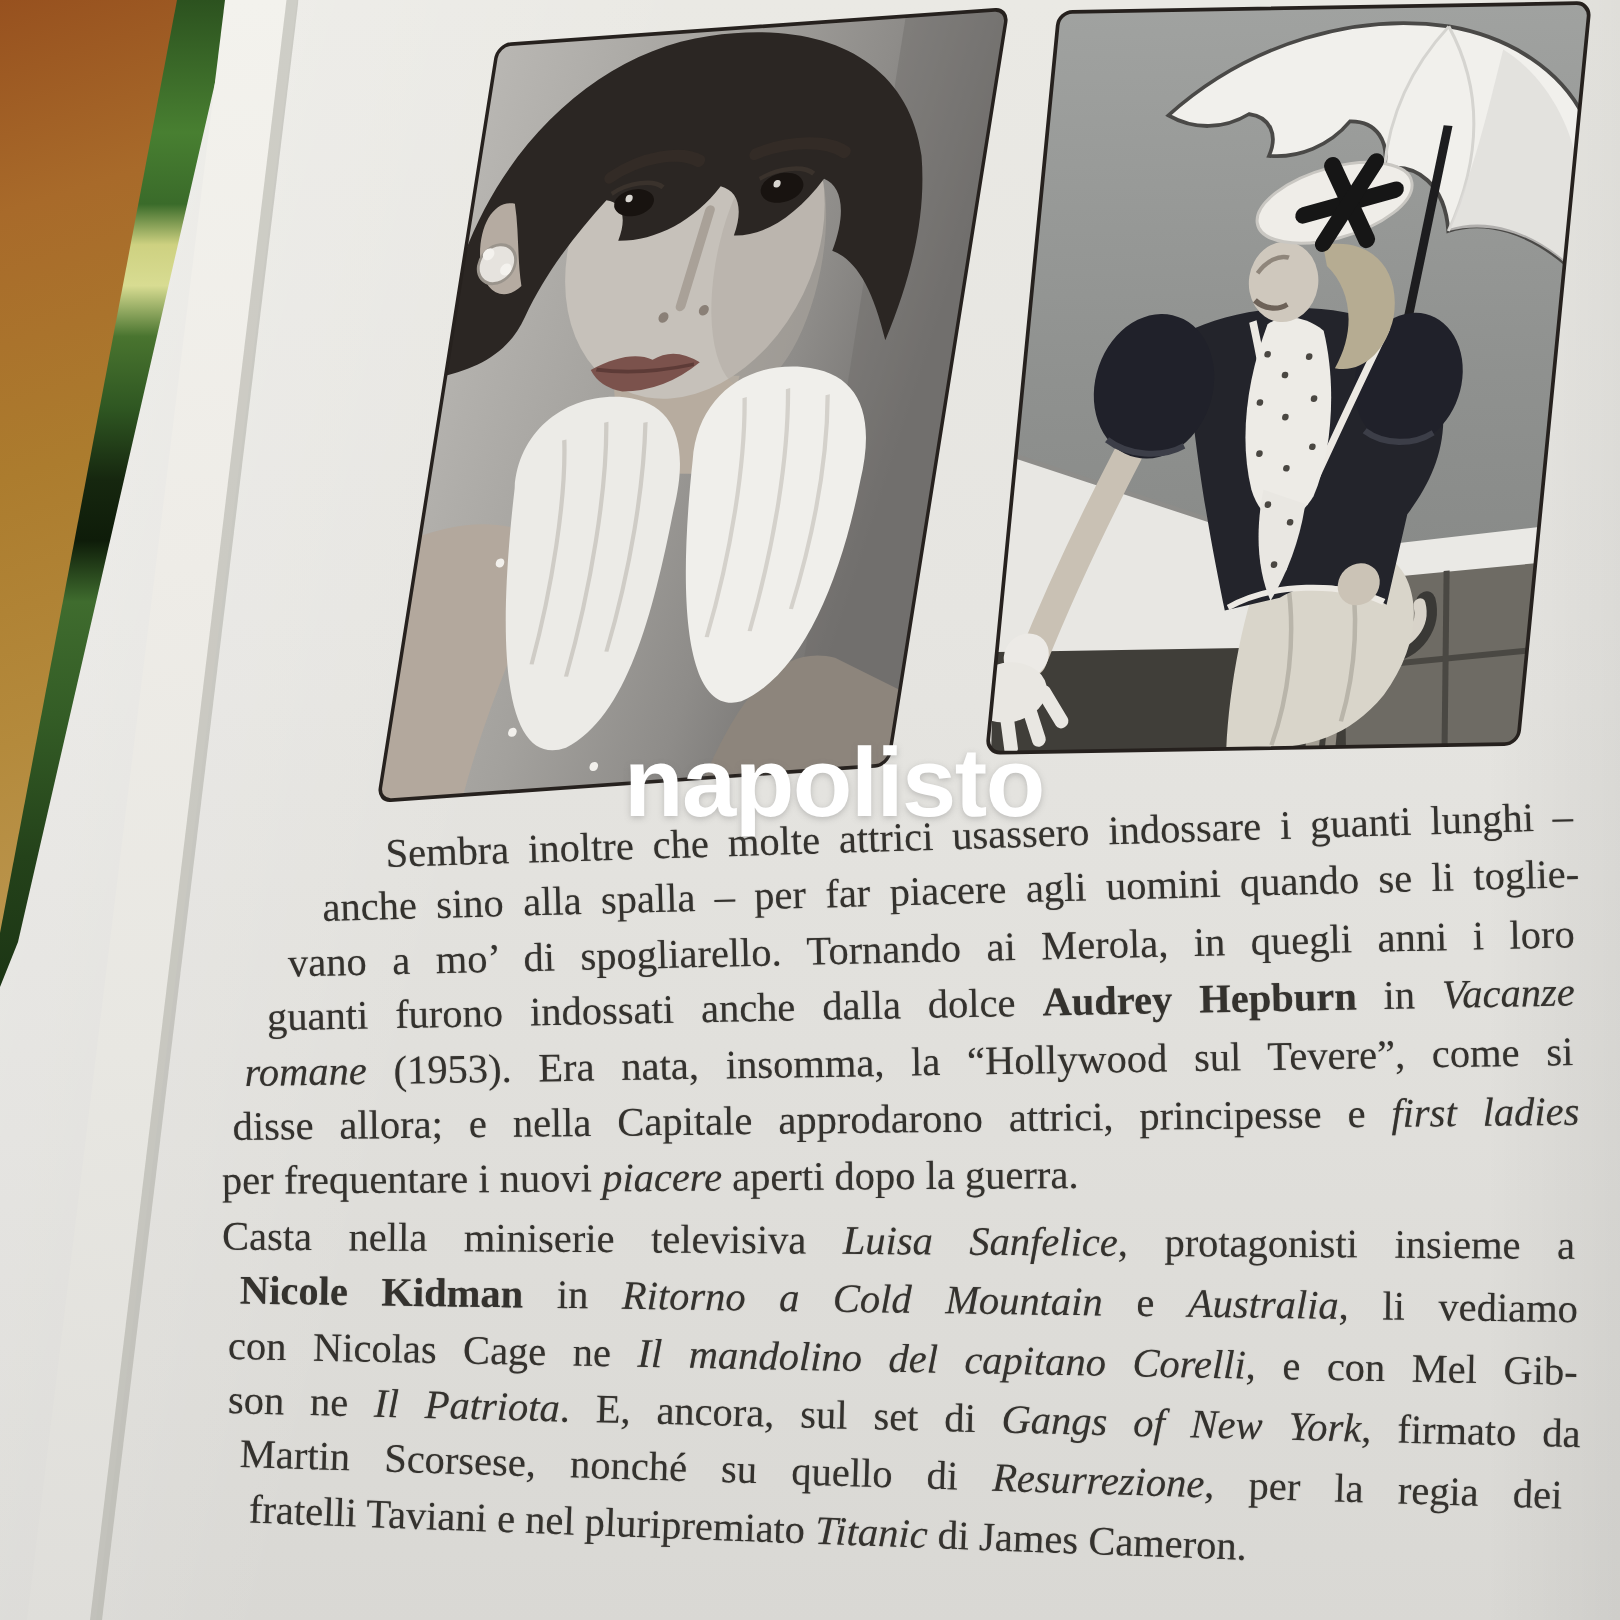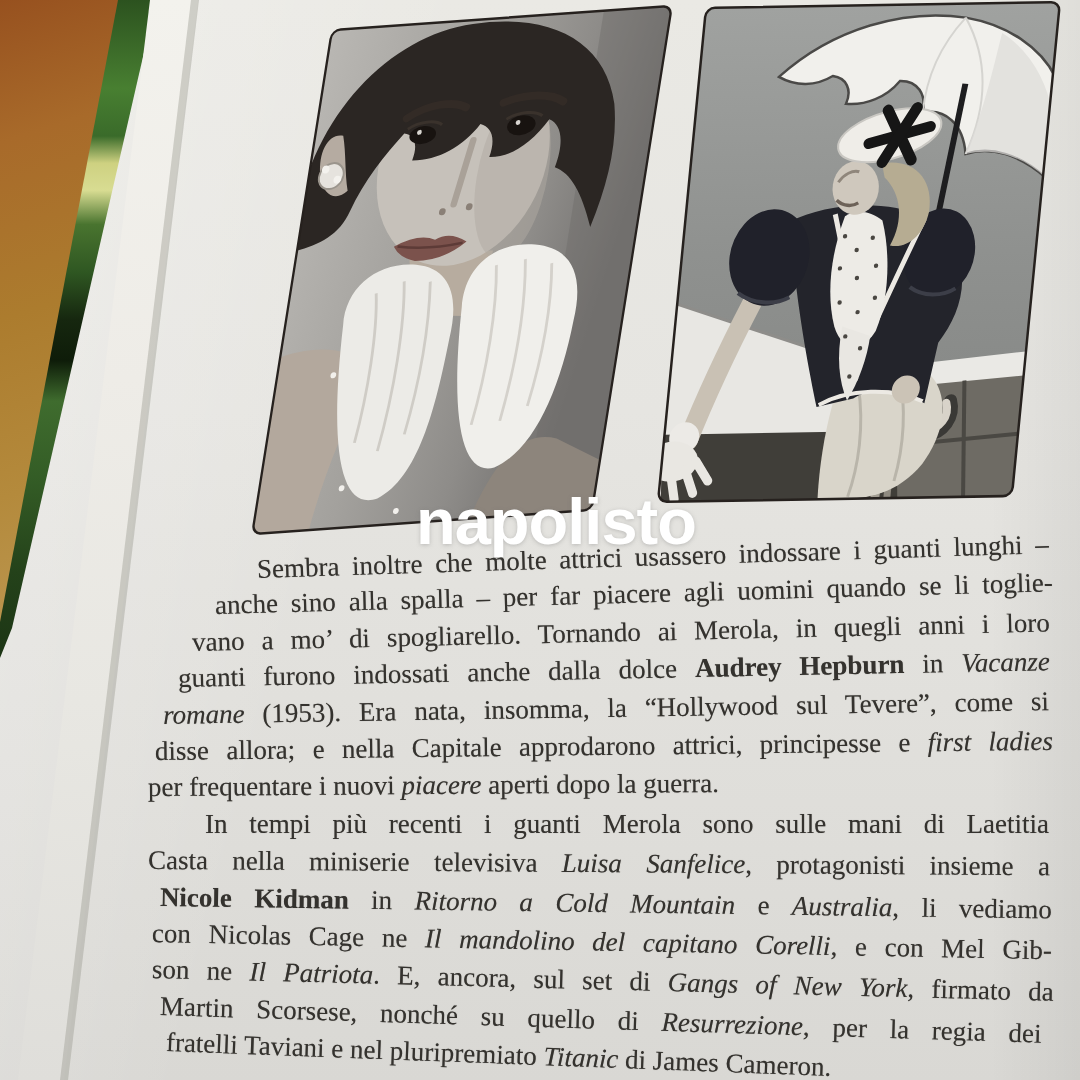--- a/index.html
+++ b/index.html
@@ -225,21 +225,20 @@
   <div class="watermark">napolisto</div>
 
   <div class="text-block">
     <div class="line l1 j"><span class="run-n">Sembra inoltre che molte attrici usassero indossare i guanti lunghi –</span></div>
     <div class="line l2 j"><span class="run-n">anche sino alla spalla – per far piacere agli uomini quando se li toglie-</span></div>
     <div class="line l3 j"><span class="run-n">vano a mo’ di spogliarello. Tornando ai Merola, in quegli anni i loro</span></div>
     <div class="line l4 j"><span class="run-n">guanti furono indossati anche dalla dolce </span><span class="run-b">Audrey Hepburn</span><span class="run-n"> in </span><span class="run-i">Vacanze</span></div>
     <div class="line l5 j"><span class="run-i">romane</span><span class="run-n"> (1953). Era nata, insomma, la “Hollywood sul Tevere”, come si</span></div>
     <div class="line l6 j"><span class="run-n">disse allora; e nella Capitale approdarono attrici, principesse e </span><span class="run-i">first ladies</span></div>
     <div class="line l7"><span class="run-n">per frequentare i nuovi </span><span class="run-i">piacere</span><span class="run-n"> aperti dopo la guerra.</span></div>
-    <div class="line l8 j"><span class="run-n">In tempi più recenti i guanti Merola sono sulle mani di Laetitia</span></div>
     <div class="line l9 j"><span class="run-n">Casta nella miniserie televisiva </span><span class="run-i">Luisa Sanfelice</span><span class="run-n">, protagonisti insieme a</span></div>
     <div class="line l10 j"><span class="run-b">Nicole Kidman</span><span class="run-n"> in </span><span class="run-i">Ritorno a Cold Mountain</span><span class="run-n"> e </span><span class="run-i">Australia</span><span class="run-n">, li vediamo</span></div>
     <div class="line l11 j"><span class="run-n">con Nicolas Cage ne </span><span class="run-i">Il mandolino del capitano Corelli</span><span class="run-n">, e con Mel Gib-</span></div>
     <div class="line l12 j"><span class="run-n">son ne </span><span class="run-i">Il Patriota</span><span class="run-n">. E, ancora, sul set di </span><span class="run-i">Gangs of New York</span><span class="run-n">, firmato da</span></div>
     <div class="line l13 j"><span class="run-n">Martin Scorsese, nonché su quello di </span><span class="run-i">Resurrezione</span><span class="run-n">, per la regia dei</span></div>
     <div class="line l14"><span class="run-n">fratelli Taviani e nel pluripremiato </span><span class="run-i">Titanic</span><span class="run-n"> di James Cameron.</span></div>
   </div>
 </div>
 
 </body></html>

